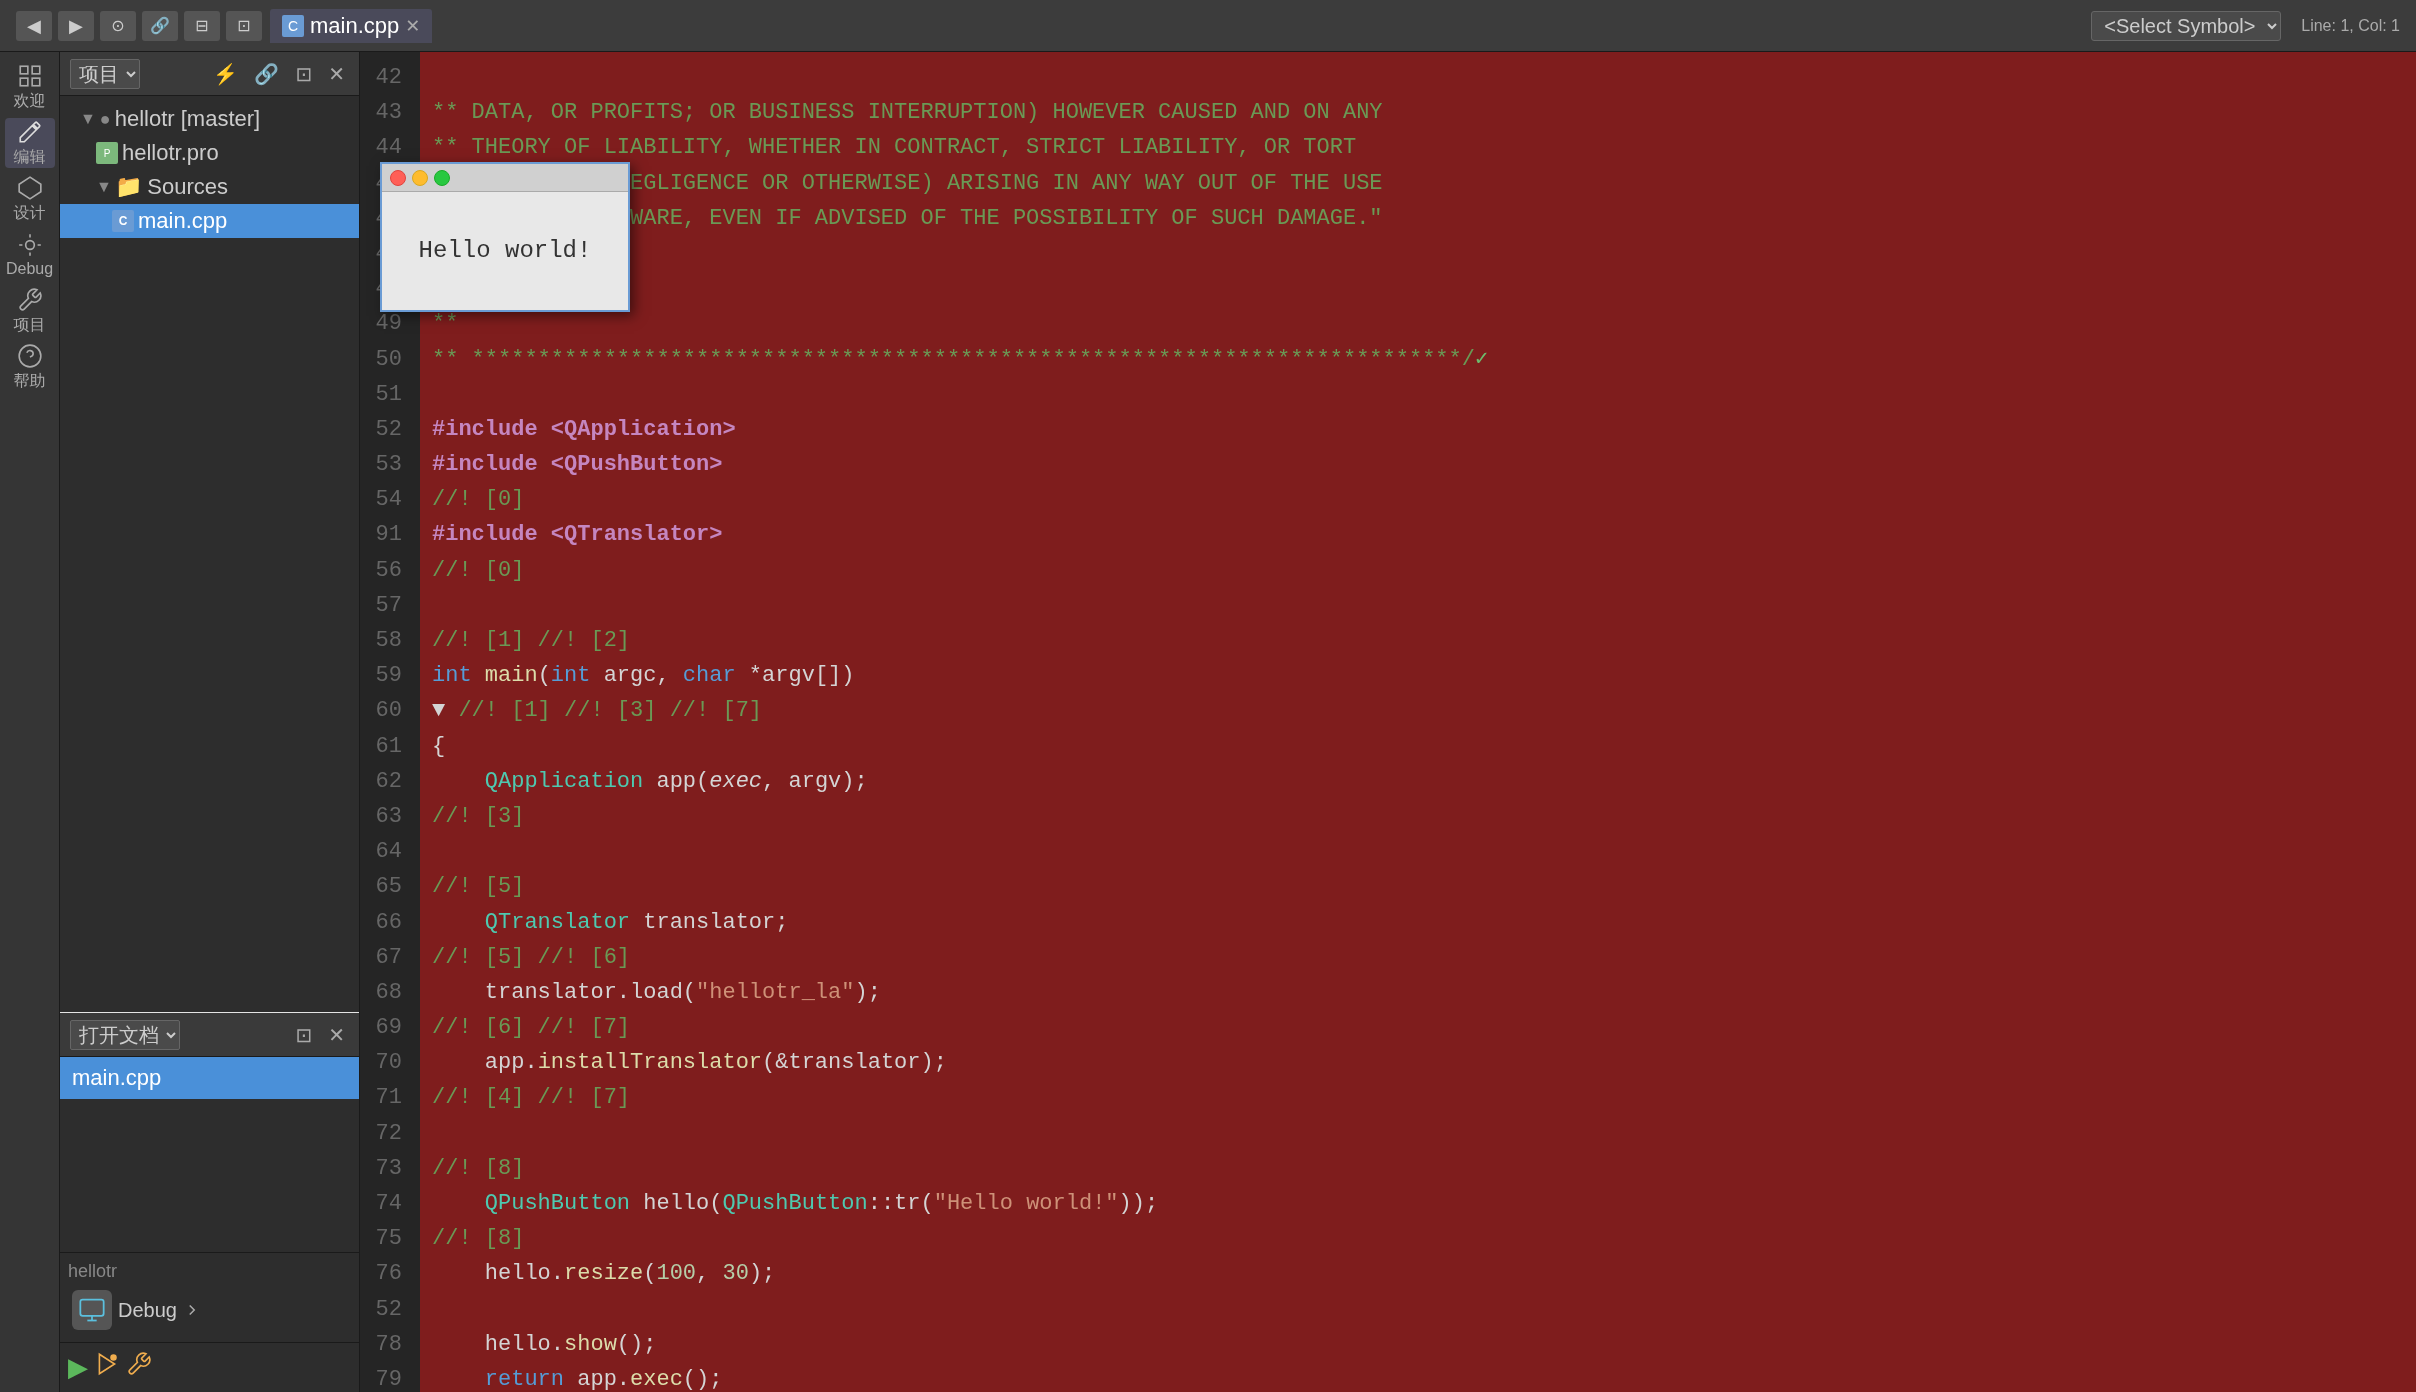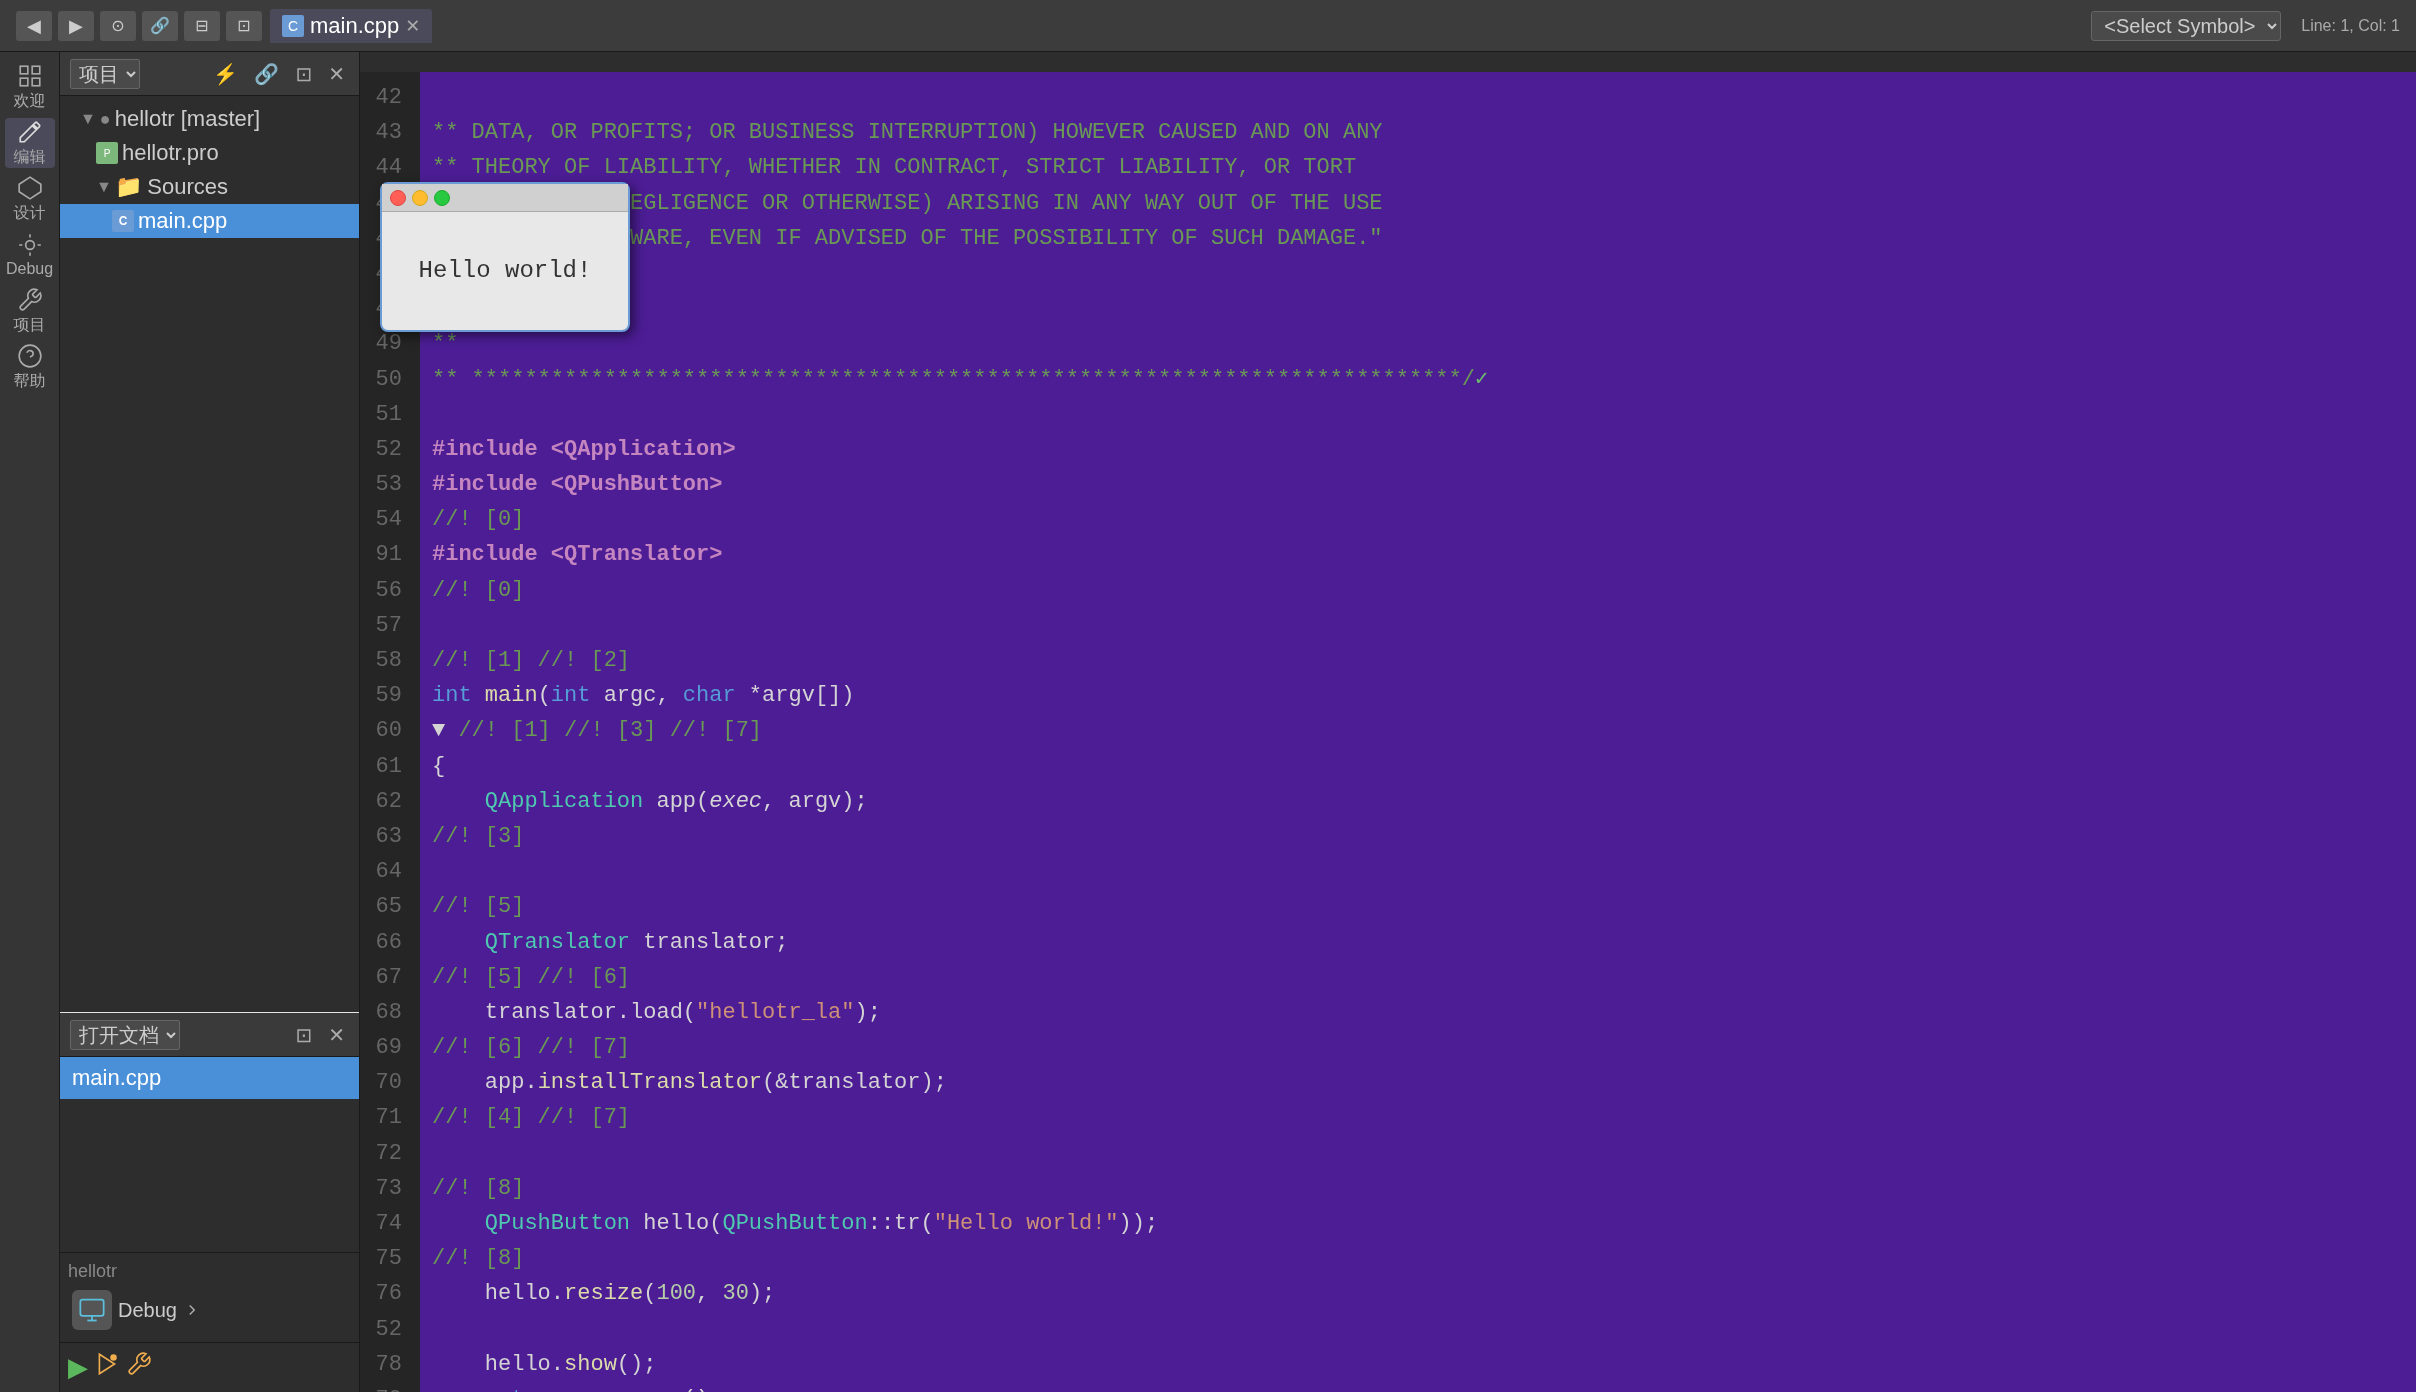--- a/index.html
+++ b/index.html
@@ -292,27 +292,26 @@
       cursor: pointer;
       color: #5cb85c;
       font-size: 26px;
     }
     .run-btn.debug { color: #5bc0de; }
     .run-btn.build { color: #f0ad4e; }
 
     
     .code-editor {
       flex: 1;
-      background: #4c1d95;
+      background: #7f1d1d;
       overflow: hidden;
       position: relative;
       font-family: "Courier New", Consolas, monospace;
       font-size: 22px;
       line-height: 1.6;
-      margin-top: 20px;
     }
     .code-content {
       display: flex;
       height: 100%;
       overflow-y: auto;
     }
     .line-numbers {
       width: 60px;
       background: #252525;
       padding: 8px 0;
@@ -349,21 +348,21 @@
     .c-italic { font-style: italic; }
 
     
     .hw-popup {
       position: absolute;
       top: 110px;
       left: 20px;
       width: 250px;
       background: #e8e8e8;
       border: 2px solid #6a9bd4;
-      border-radius: 8px;
+      border-radius: 0;
       box-shadow: 4px 4px 12px rgba(0,0,0,0.5);
       z-index: 10;
     }
     .hw-popup-titlebar {
       height: 28px;
       background: #d0d0d0;
       border-bottom: 1px solid #aaa;
       display: flex;
       align-items: center;
       padding: 0 8px;

